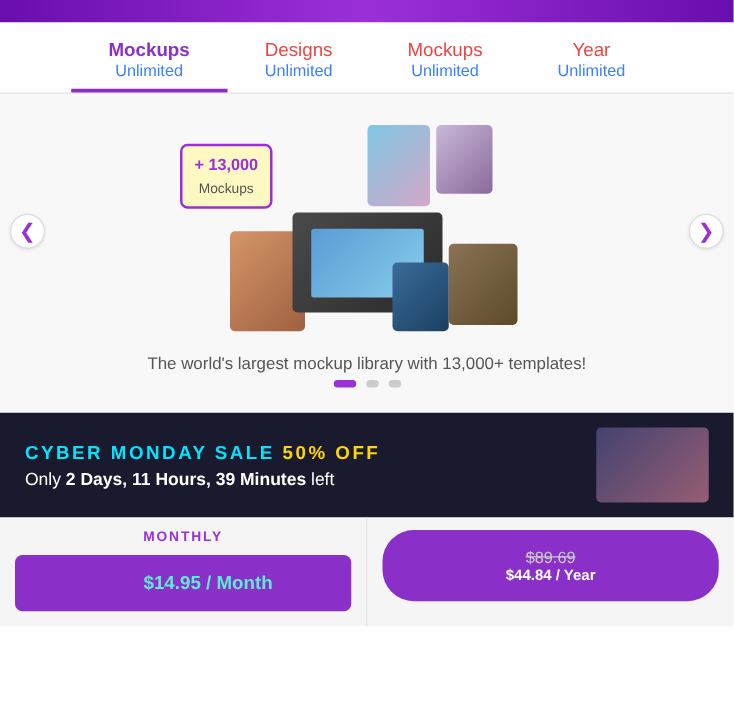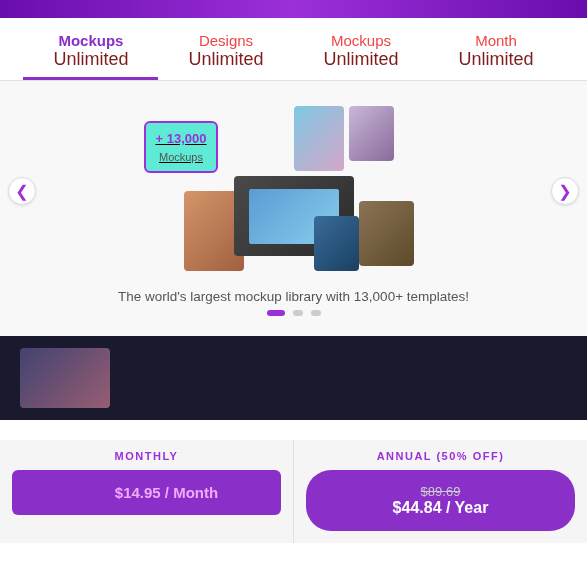--- a/index.html
+++ b/index.html
@@ -32,22 +32,22 @@
       align-items: center;
       padding: 4px 30px 10px 30px;
       cursor: pointer;
       position: relative;
     }
     .tab-main {
       font-size: 15px;
       color: #ef4444;
     }
     .tab-sub {
-      font-size: 18px;
-      color: #7f1d1d;
+      font-size: 13px;
+      color: #3b82f6;
     }
     .tab.active .tab-main {
       color: #8b2fc9;
       font-weight: 600;
     }
     .tab.active::after {
       content: '';
       position: absolute;
       bottom: 0;
       left: 0;
@@ -103,27 +103,26 @@
       position: relative;
       width: 300px;
       height: 170px;
     }
 
     
     .mockup-badge {
       position: absolute;
       left: 0;
       top: 15px;
-      background: #5eead4;
+      background: #fef9c3;
       border: 2px solid #9b30d9;
       border-radius: 6px;
       padding: 6px 10px;
       text-align: center;
       z-index: 5;
-      text-decoration: underline;
     }
     .badge-plus {
       font-size: 13px;
       color: #9b30d9;
       font-weight: bold;
     }
     .badge-label {
       font-size: 11px;
       color: #555;
     }
@@ -268,21 +267,20 @@
     .pricing {
       display: flex;
       width: 100%;
     }
     .pricing-col {
       flex: 1;
       display: flex;
       flex-direction: column;
       align-items: center;
       padding: 10px 12px 12px;
-      margin-top: 20px;
     }
     .pricing-col.monthly {
       background: #f5f5f5;
       border-right: 1px solid #e0e0e0;
     }
     .pricing-col.annual {
       background: #f5f5f5;
     }
     .pricing-label {
       font-size: 11px;
@@ -296,41 +294,41 @@
       width: 100%;
       padding: 14px 8px;
       border-radius: 6px;
       border: none;
       cursor: pointer;
       font-weight: bold;
       font-size: 15px;
     }
     .pricing-btn.monthly-btn {
       background: #8b2fc9;
-      color: #f0abfc;
+      color: #5eead4;
       padding-left: 48px;
     }
     .pricing-btn.annual-btn {
       background: #8b2fc9;
       color: #fff;
       border-radius: 25px;
     }
     .annual-price {
       display: flex;
       flex-direction: column;
       align-items: center;
     }
     .original-price {
       text-decoration: line-through;
       font-size: 13px;
       color: #ccc;
       font-weight: normal;
     }
     .new-price {
-      font-size: 16px;
+      font-size: 12px;
       color: #fff;
       font-weight: bold;
     }
     .save-text {
       font-size: 11px;
       color: #ffe066;
       font-weight: normal;
     }
   </style>
 </head>
@@ -345,21 +343,21 @@
   </div>
   <div class="tab">
     <span class="tab-main">Designs</span>
     <span class="tab-sub">Unlimited</span>
   </div>
   <div class="tab">
     <span class="tab-main">Mockups</span>
     <span class="tab-sub">Unlimited</span>
   </div>
   <div class="tab">
-    <span class="tab-main">Month</span>
+    <span class="tab-main">Year</span>
     <span class="tab-sub">Unlimited</span>
   </div>
 </div>
 
 <div class="main-content">
   <div class="mockup-area">
     <div class="arrow arrow-left">❮</div>
 
     <div class="mockup-composite">
 
@@ -384,32 +382,39 @@
   <p class="desc-text">The world's largest mockup library with 13,000+ templates!</p>
 
   <div class="dots">
     <div class="dot active"></div>
     <div class="dot"></div>
     <div class="dot"></div>
   </div>
 </div>
 
 <div class="promo-banner">
+  <div class="promo-left">
+    <div class="promo-title">
+      <span>CYBER MONDAY SALE </span><span class="highlight">50% OFF</span>
+    </div>
+    <div class="promo-subtitle">
+      Only <strong>2 Days,</strong> <strong>11 Hours,</strong> <strong>39 Minutes</strong><span> left</span>
+    </div>
+  </div>
   <div class="promo-img">
     <div class="promo-img-overlay"></div>
   </div>
 </div>
 
 <div class="pricing">
   <div class="pricing-col monthly">
     <span class="pricing-label">MONTHLY</span>
     <button class="pricing-btn monthly-btn">$14.95 / Month</button>
   </div>
   <div class="pricing-col annual">
-    <span class="pricing-label">ANNUAL (50% off)</span>
     <button class="pricing-btn annual-btn">
       <div class="annual-price">
         <span class="original-price">$89.69</span>
         <span class="new-price">$44.84 / Year</span>
       </div>
     </button>
   </div>
 </div>
 
 </body></html>

